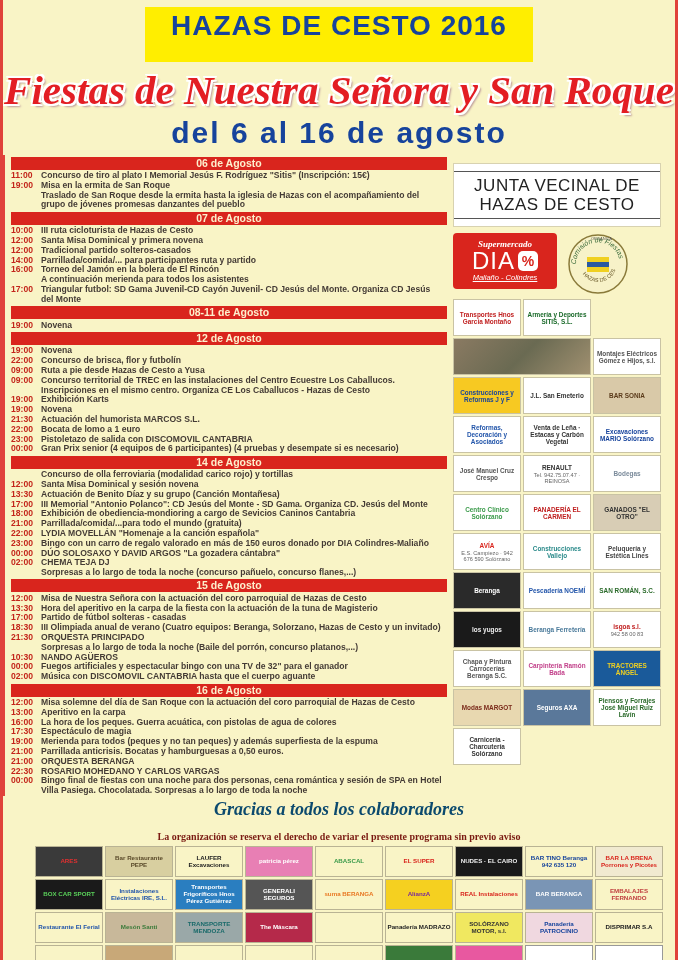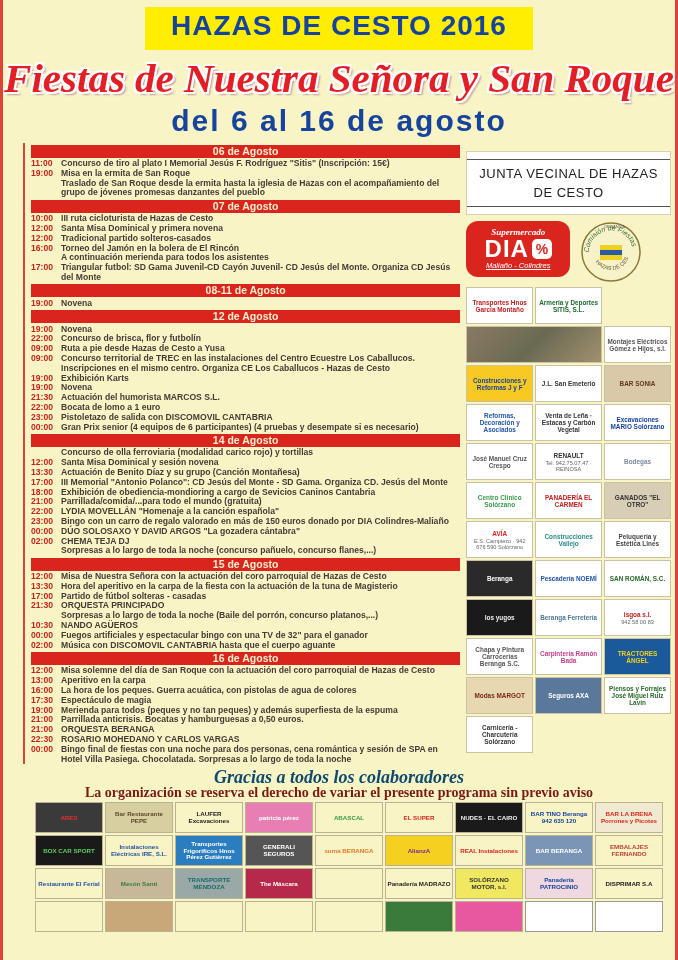--- a/index.html
+++ b/index.html
@@ -2,67 +2,67 @@
 <html><head>
 <meta charset="utf-8">
 <style>
   html,body{margin:0;padding:0;background:#e8e4c0;}
   .poster{position:relative;width:678px;height:960px;margin:0 auto;background:#f9f4c6;
     font-family:"Liberation Sans",sans-serif;overflow:hidden;
     border-left:3px solid #e0423a;border-right:3px solid #e0423a;box-sizing:border-box;}
   
   .top{ text-align:center; padding-top:7px;}
   .banner{display:inline-block;background:#ffee00;color:#16439c;font-weight:bold;
-    font-size:28px;letter-spacing:1px;padding:3px 26px 8px;}
+    font-size:28px;letter-spacing:1px;padding:3px 26px 20px;}
   .title{font-family:"Liberation Serif",serif;font-style:italic;font-weight:bold;
     color:#e31e24;font-size:41px;line-height:48px;margin-top:4px;white-space:nowrap;
     text-shadow:-2px -2px 0 #fff,2px -2px 0 #fff,-2px 2px 0 #fff,2px 2px 0 #fff,3px 3px 2px #b99;}
   .dates{color:#16439c;font-weight:bold;font-size:30px;margin-top:2px;letter-spacing:2px;}
   
   .main{display:flex;align-items:flex-start;margin-top:5px;}
-  .schedule{width:444px;box-sizing:border-box;padding-left:6px;border-left:2px solid #e0423a;margin-left:20px;}
+  .schedule{width:444px;box-sizing:border-box;padding-left:6px;border-left:2px solid #e0423a;margin-left:0;}
   .date-band{background:#d9251d;color:#fdf0cd;font-weight:bold;font-size:10.5px;
     text-align:center;height:13px;line-height:13px;margin:1.5px 0;}
   .ev{display:flex;font-weight:bold;font-size:8.6px;line-height:9.8px;color:#443b35;}
   .ev .t{flex:0 0 30px;color:#c3251b;}
   .ev .x{flex:1;padding-right:4px;}
   
   .sidebar{width:218px;box-sizing:border-box;padding:2px 4px 0 6px;}
   .box{background:#fff;border:1px solid #d8d2b0;box-sizing:border-box;}
   .ayto{display:flex;align-items:center;padding:4px 6px;height:72px;}
   .ayto-txt{flex:1;line-height:20px;}
   .ayto-l1,.ayto-l2{color:#3fa9dc;font-size:17px;}
   .ayto-l3{color:#16439c;font-weight:bold;font-size:17px;}
   .junta{margin-top:6px;height:64px;display:flex;align-items:center;justify-content:center;}
   .junta-in{border-top:1.5px solid #555;border-bottom:1.5px solid #555;padding:4px 10px;
-    font-size:13px;color:#222;text-align:center;line-height:19px;letter-spacing:.5px;}
+    font-size:17px;color:#222;text-align:center;line-height:19px;letter-spacing:.5px;}
   .dia-row{display:flex;align-items:flex-start;margin-top:6px;height:60px;}
-  .dia{background:#d9251d;color:#fff;width:104px;height:56px;border-radius:12px;
+  .dia{background:#d9251d;color:#fff;width:104px;height:56px;border-radius:4px;
     display:flex;flex-direction:column;align-items:center;justify-content:center;}
   .dia-script{font-family:"Liberation Serif",serif;font-style:italic;font-weight:bold;font-size:9px;line-height:9px;}
   .dia-main{display:flex;align-items:center;gap:3px;}
-  .dia-name{font-weight:bold;font-size:24px;letter-spacing:1px;line-height:24px;}
+  .dia-name{font-weight:normal;font-size:24px;letter-spacing:1px;line-height:24px;}
   .dia-pct{background:#fff;color:#d9251d;font-weight:bold;font-size:14px;width:20px;height:20px;
     border-radius:5px;display:flex;align-items:center;justify-content:center;}
   .dia-sub{font-size:7.5px;text-decoration:underline;font-style:italic;}
   .stamp{margin-left:10px;text-align:center;}
   
   .sgrid{display:grid;grid-template-columns:repeat(3,1fr);gap:2px;margin-top:6px;}
   .card{background:#fff;border:1px solid #c9c3a4;height:37px;box-sizing:border-box;
     display:flex;flex-direction:column;align-items:center;justify-content:center;
     text-align:center;overflow:hidden;padding:1px 2px;}
   .card .n{font-weight:bold;font-size:6.4px;line-height:7px;}
   .card .s{font-size:5.6px;line-height:6px;color:#666;margin-top:1px;}
   .card.photo{background:linear-gradient(135deg,#8a7a62 0%,#6a6a52 50%,#a09070 100%);}
   .span2{grid-column:span 2;}
   
   .thanks{text-align:center;margin-top:4px;}
   .thanks-t{font-family:"Liberation Serif",serif;font-style:italic;font-weight:bold;
     color:#0c4a6e;font-size:18px;line-height:19px;}
-  .thanks-d{font-family:"Liberation Serif",serif;font-weight:bold;color:#7a1a12;font-size:14px;line-height:11px;}
+  .thanks-d{font-family:"Liberation Serif",serif;font-weight:bold;color:#7a1a12;font-size:10px;line-height:11px;margin-top:12px;}
   .bgrid{display:grid;grid-template-columns:repeat(9,1fr);gap:2px;margin:4px 12px 0 32px;}
   .bcard{height:31px;border:1px solid #b9b394;box-sizing:border-box;display:flex;
     align-items:center;justify-content:center;text-align:center;overflow:hidden;padding:1px;}
   .bcard .n{font-weight:bold;font-size:6.2px;line-height:6.8px;}
   .bcard.junta-box{background:#fff;border:1px solid #999;}
 </style>
 </head>
 <body>
 
 <div class="poster">
@@ -95,20 +95,24 @@
         </div>
         <div class="ev">
           <span class="t">12:00</span>
           <span class="x">Santa Misa Dominical y primera novena</span>
         </div>
         <div class="ev">
           <span class="t">12:00</span>
           <span class="x">Tradicional partido solteros-casados</span>
         </div>
         <div class="ev">
+          <span class="t">14:00</span>
+          <span class="x">Parrillada/comida/... para participantes ruta y partido</span>
+        </div>
+        <div class="ev">
           <span class="t">16:00</span>
           <span class="x">Torneo del Jamón en la bolera de El Rincón</span>
         </div>
         <div class="ev">
           <span class="t"></span>
           <span class="x">A continuación merienda para todos los asistentes</span>
         </div>
         <div class="ev">
           <span class="t">17:00</span>
           <span class="x">Triangular futbol: SD Gama Juvenil-CD Cayón Juvenil- CD Jesús del Monte. Organiza CD Jesús del Monte</span>
@@ -209,20 +213,24 @@
           <span class="t">12:00</span>
           <span class="x">Misa de Nuestra Señora con la actuación del coro parroquial de Hazas de Cesto</span>
         </div>
         <div class="ev">
           <span class="t">13:30</span>
           <span class="x">Hora del aperitivo en la carpa de la fiesta con la actuación de la tuna de Magisterio</span>
         </div>
         <div class="ev">
           <span class="t">17:00</span>
           <span class="x">Partido de fútbol solteras - casadas</span>
+        </div>
+        <div class="ev">
+          <span class="t">18:30</span>
+          <span class="x">III Olimpiada anual de verano (Cuatro equipos: Beranga, Solorzano, Hazas de Cesto y un invitado)</span>
         </div>
         <div class="ev">
           <span class="t">21:30</span>
           <span class="x">ORQUESTA PRINCIPADO</span>
         </div>
         <div class="ev">
           <span class="t"></span>
           <span class="x">Sorpresas a lo largo de toda la noche (Baile del porrón, concurso platanos,...)</span>
         </div>
         <div class="ev">

